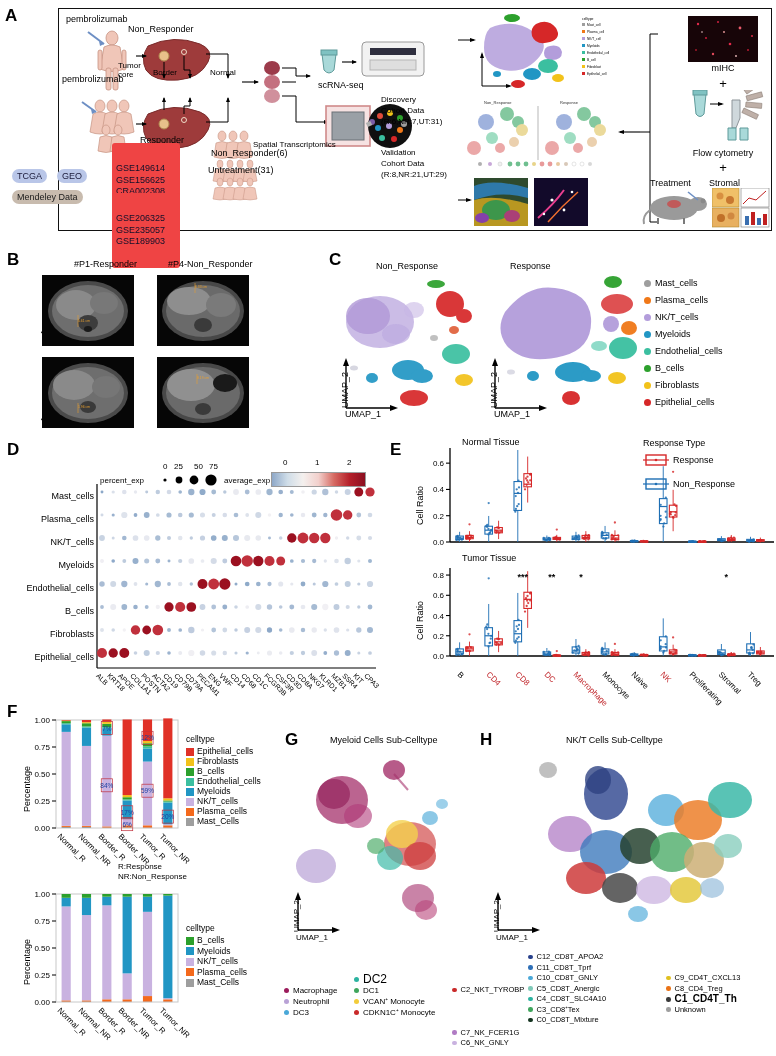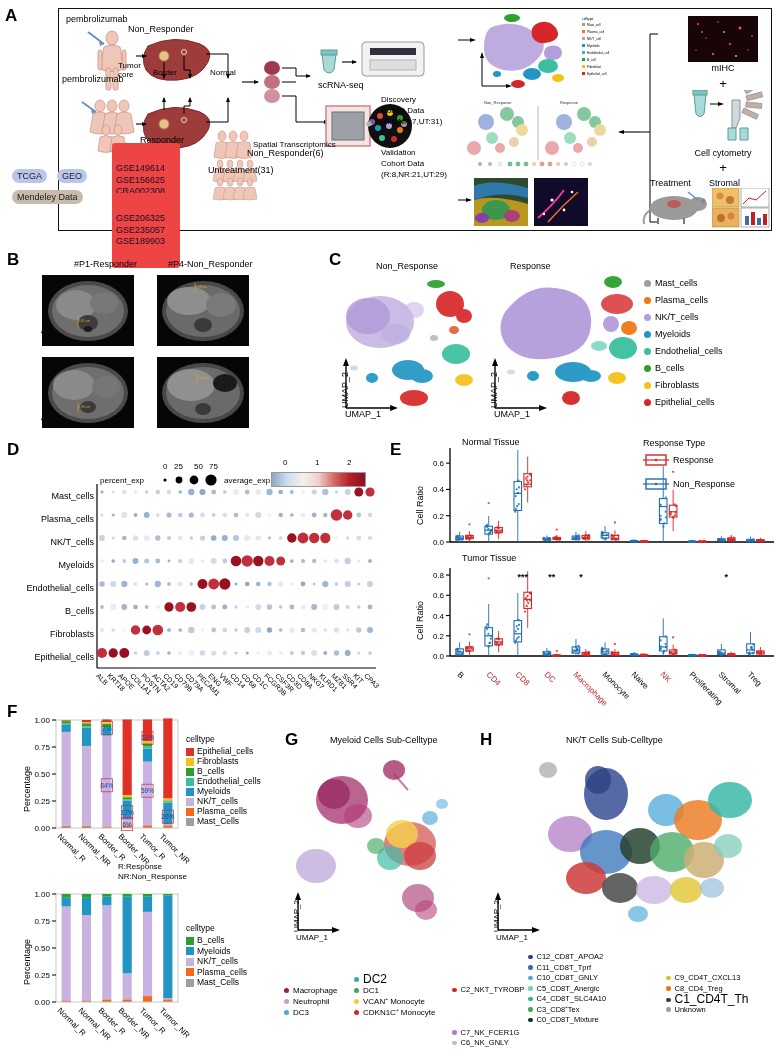--- a/index.html
+++ b/index.html
@@ -154,21 +154,21 @@
 
 <div class="t t9" style="left:66px;top:14px;">pembrolizumab</div>
 <div class="t t9" style="left:62px;top:74px;">pembrolizumab</div>
 <div class="t t9" style="left:128px;top:24px;">Non_Responder</div>
 <div class="t t9" style="left:140px;top:135px;">Responder</div>
 <div class="t t8" style="left:118px;top:62px;line-height:8.5px;">Tumor<br>core</div>
 <div class="t t8" style="left:153px;top:68px;">Border</div>
 <div class="t t8" style="left:189px;top:68px;margin-left:21px;">Normal</div>
 <div class="t t9" style="left:318px;top:80px;">scRNA-seq</div>
 <div class="t t8" style="left:253px;top:140px;">Spatial Transcriptomics</div>
-<div class="t t9" style="left:211px;top:148px;margin-left:36px;">Non_Responder(6)</div>
+<div class="t t9" style="left:211px;top:148px;">Non_Responder(6)</div>
 <div class="t t9" style="left:208px;top:165px;">Untreatment(31)</div>
 
 <div class="t t8" style="left:381px;top:94px;line-height:11px;">Discovery<br>Cohort Data<br>(R:6,NR:7,UT:31)</div>
 <div class="t t8" style="left:381px;top:147px;line-height:11px;">Validation<br>Cohort Data<br>(R:8,NR:21,UT:29)</div>
 
 <div class="abs" style="left:12px;top:165px;"><span class="pillblue">TCGA</span></div>
 <div class="abs" style="left:57px;top:165px;"><span class="pillblue">GEO</span></div>
 <div class="abs" style="left:12px;top:186px;"><span class="pillgray">Mendeley Data</span></div>
 <div class="abs gseblock" style="left:112px;top:143px;width:60px;">GSE149614<br>GSE156625<br>CRA002308<br>skrx2fz79n</div>
 <div class="abs gseblock" style="left:112px;top:193px;width:60px;">GSE206325<br>GSE235057<br>GSE189903</div>
@@ -303,21 +303,21 @@
   <g fill="#bfb0a8" stroke="#8d8078" stroke-width="0.6">
     <rect x="64" y="0" width="16" height="5" transform="rotate(-35 64 0)"></rect>
     <rect x="66" y="6" width="16" height="5" transform="rotate(-15 66 6)"></rect>
     <rect x="66" y="12" width="16" height="5" transform="rotate(5 66 12)"></rect>
     <rect x="64" y="18" width="16" height="5" transform="rotate(25 64 18)"></rect>
   </g>
   <path d="M52 10 l8 0 l0 18 l-4 10 l-4 0 z" fill="#cfd8dc" stroke="#8d9499"></path>
   <path d="M48 38 l8 0 l0 12 l-8 0 z" fill="#a9d9d9" stroke="#5f9a9a"></path>
   <path d="M60 38 l8 0 l0 12 l-8 0 z" fill="#a9d9d9" stroke="#5f9a9a"></path>
 </svg>
-<div class="t t9 ctr" style="left:676px;top:148px;width:94px;">Cell cytometry</div>
+<div class="t t9 ctr" style="left:676px;top:148px;width:94px;">Flow cytometry</div>
 <div class="t ctr" style="left:688px;top:160px;width:70px;font-size:13px;">+</div>
 <div class="t t9" style="left:650px;top:178px;">Treatment</div>
 <div class="t t9" style="left:709px;top:178px;">Stromal</div>
 <svg class="abs" style="left:640px;top:190px;" width="70" height="38">
   <ellipse cx="34" cy="18" rx="24" ry="12" fill="#9a9a9a"></ellipse>
   <ellipse cx="58" cy="14" rx="9" ry="7" fill="#9a9a9a"></ellipse>
   <circle cx="63" cy="11" r="2.4" fill="#8a8a8a"></circle>
   <ellipse cx="34" cy="14" rx="7" ry="4" fill="#c05a5a"></ellipse>
   <path d="M10 20 q-8 6 -6 14" stroke="#9a9a9a" stroke-width="2" fill="none"></path>
   <line x1="18" y1="28" x2="18" y2="34" stroke="#7a7a7a" stroke-width="2"></line>
@@ -1569,15 +1569,15 @@
   <div class="legrow" style="font-size:7.5px;line-height:10.5px;"><span class="legdot" style="background:#2e6fb7;width:4.5px;height:4.5px;"></span><span>C11_CD8T_Tprf</span></div>
   <div class="legrow" style="font-size:7.5px;line-height:10.5px;"><span class="legdot" style="background:#4aa8d8;width:4.5px;height:4.5px;"></span><span>C10_CD8T_GNLY</span></div>
   <div class="legrow" style="font-size:7.5px;line-height:10.5px;"><span class="legdot" style="background:#7fc9b8;width:4.5px;height:4.5px;"></span><span>C5_CD8T_Anergic</span></div>
   <div class="legrow" style="font-size:7.5px;line-height:10.5px;"><span class="legdot" style="background:#2bb3a0;width:4.5px;height:4.5px;"></span><span>C4_CD8T_SLC4A10</span></div>
   <div class="legrow" style="font-size:7.5px;line-height:10.5px;"><span class="legdot" style="background:#3fa55c;width:4.5px;height:4.5px;"></span><span>C3_CD8⁺Tex</span></div>
   <div class="legrow" style="font-size:7.5px;line-height:10.5px;"><span class="legdot" style="background:#14331f;width:4.5px;height:4.5px;"></span><span>C0_CD8T_Mixture</span></div>
 </div>
 <div class="abs" style="left:666px;top:973px;">
   <div class="legrow" style="font-size:7.5px;line-height:10.5px;"><span class="legdot" style="background:#e0c020;width:4.5px;height:4.5px;"></span><span>C9_CD4T_CXCL13</span></div>
   <div class="legrow" style="font-size:7.5px;line-height:10.5px;"><span class="legdot" style="background:#ea7317;width:4.5px;height:4.5px;"></span><span>C8_CD4_Treg</span></div>
-  <div class="legrow" style="font-size:12px;line-height:10.5px;"><span class="legdot" style="background:#3a3a3a;width:4.5px;height:4.5px;"></span><span>C1_CD4T_Th</span></div>
+  <div class="legrow" style="font-size:10px;line-height:10.5px;font-weight:bold;"><span class="legdot" style="background:#3a3a3a;width:4.5px;height:4.5px;"></span><span>C1_CD4T_Th</span></div>
   <div class="legrow" style="font-size:7.5px;line-height:10.5px;"><span class="legdot" style="background:#9e9e9e;width:4.5px;height:4.5px;"></span><span>Unknown</span></div>
 </div>
 
 </body></html>

